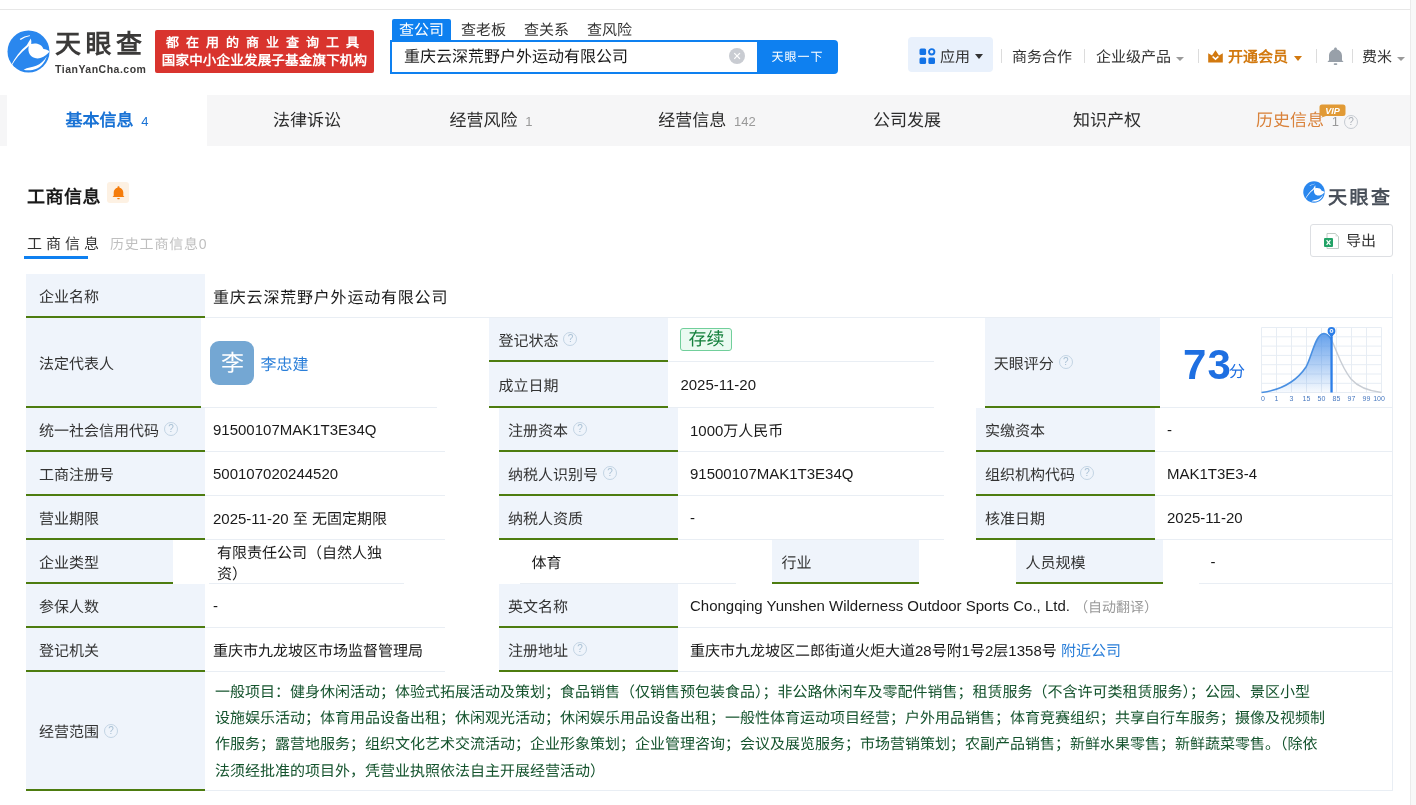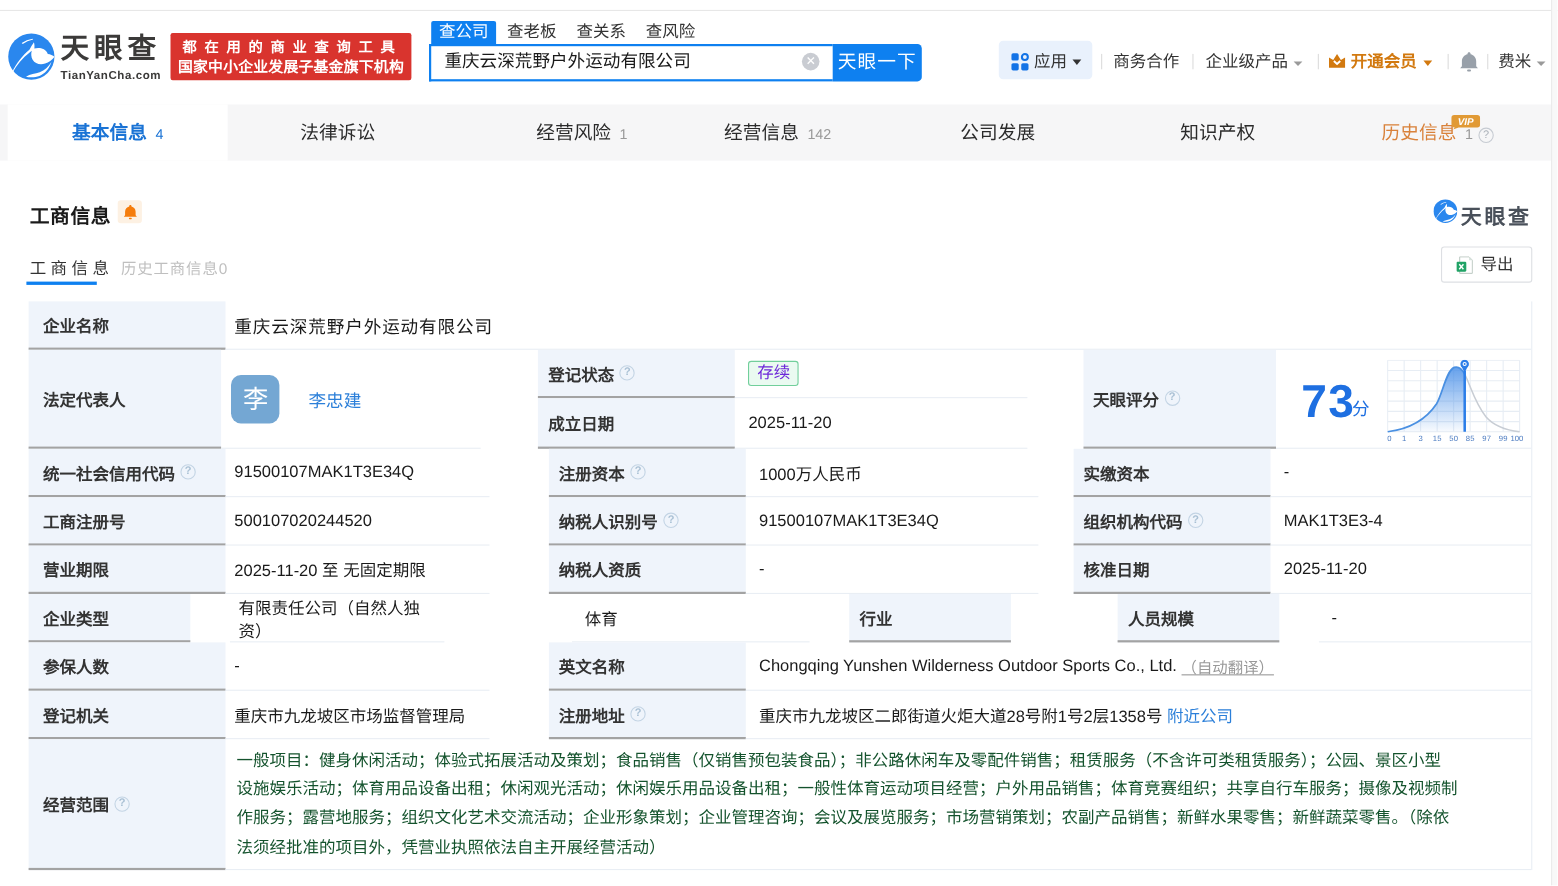--- a/index.html
+++ b/index.html
@@ -19,21 +19,21 @@
 #redbox{left:155px;top:30px;width:219px;height:43px;background:#d9342e;border-radius:2px;color:#fff;text-align:center;}
 #redbox .r1{font-size:13px;letter-spacing:7px;line-height:19px;margin-top:3px;white-space:nowrap;font-weight:bold;margin-left:3px;}
 #redbox .r2{font-size:13.5px;letter-spacing:0.2px;line-height:17px;margin-top:0;white-space:nowrap;font-weight:bold;}
 
 
 #stabs{left:392px;top:19px;height:21px;}
 .stab{display:inline-block;vertical-align:top;height:21px;line-height:21px;font-size:15px;color:#333;padding:0;margin-right:18px;}
 .stab.on{background:#0e80f0;color:#fff;border-radius:2px 2px 0 0;padding:0 7px;margin-right:10px;}
 #sinput{left:390px;top:40px;width:367px;height:34px;background:#fff;border:2px solid #0e80f0;border-right:none;line-height:30px;font-size:16px;color:#1a1a1a;padding-left:12px;}
 #sclear{left:729px;top:48px;width:16px;height:16px;border-radius:50%;background:#c9ccd2;color:#fff;font-size:11px;line-height:16px;text-align:center;}
-#sbtn{left:757px;top:40px;width:81px;height:34px;background:#0e80f0;border-radius:0 4px 4px 0;color:#fff;font-size:17px;line-height:34px;text-align:center;letter-spacing:1px;}
+#sbtn{left:757px;top:40px;width:81px;height:34px;background:#0e80f0;border-radius:0 4px 4px 0;color:#fff;font-size:12px;line-height:34px;text-align:center;letter-spacing:1px;}
 
 
 #appbox{left:908px;top:37px;width:85px;height:35px;background:#e9f1fc;border-radius:4px;}
 #appbox svg{position:absolute;left:11px;top:11px;}
 #appbox .t{position:absolute;left:32px;top:0;line-height:39px;font-size:15px;color:#333;}
 .caret{display:inline-block;width:0;height:0;border-left:4.5px solid transparent;border-right:4.5px solid transparent;border-top:5.5px solid #333;vertical-align:1px;}
 #appbox .caret{position:absolute;left:67px;top:17px;}
 .hsep{width:1px;height:14px;background:#dcdcdc;top:49px;}
 .hitem{top:39px;height:35px;line-height:35px;font-size:15px;color:#333;white-space:nowrap;}
 .hitem .caret.sm{border-left-width:4px;border-right-width:4px;border-top-width:4.5px;border-top-color:#9a9a9a;margin-left:5px;}
@@ -59,48 +59,48 @@
 #subline{left:24px;top:256px;width:64px;height:3px;background:#0e80f0;}
 #expbtn{left:1310px;top:224px;width:83px;height:33px;border:1px solid #dddfe3;border-radius:3px;}
 #expbtn svg{position:absolute;left:13px;top:8px;}
 #expbtn .t{position:absolute;left:35px;top:0;line-height:31px;font-size:15px;color:#333;}
 
 
 #tbl{left:26px;top:274px;width:1367px;}
 #tblright{position:absolute;right:0;top:0;width:1px;height:517px;background:#e9eef4;}
 .row{display:flex;width:1366px;}
 .cell{height:100%;overflow:hidden;}
-.lb{background:#eff4fb;border-bottom:2px solid #a3a3a3;font-size:15px;color:#333;display:flex;align-items:center;font-weight:bold;}
+.lb{background:#eff4fb;border-bottom:2px solid #4d7c0f;font-size:15px;color:#333;display:flex;align-items:center;}
 .vl{border-bottom:1px solid #e9eef4;font-size:15px;color:#1a1a1a;display:flex;align-items:center;}
 .w1{width:179px;padding-left:13px;}
 .v1{width:240px;padding-left:8px;}
 .sp1{width:54px;}
 .v2{width:266px;padding-left:12px;}
 .sp2{width:32px;}
 .v3{width:237px;padding-left:12px;}
 .v23{width:714px;padding-left:12px;}
 .sp{border:none !important;}
 .w3{width:179px;padding-left:9px;}
 .w5{width:179px;padding-left:9px;}
 .qm{display:inline-block;width:14px;height:14px;border:1px solid #c3d4e4;border-radius:50%;color:#a9c0d4;font-size:10px;line-height:12px;text-align:center;margin-left:5px;flex:none;}
 a.lk{color:#2b7fd9;text-decoration:none;}
-.gray{color:#999;text-decoration:underline;}
+.gray{color:#999;}
 
 
 #avatar{width:44px;height:44px;border-radius:9px;background:#74a7d3;color:#fff;font-size:23px;text-align:center;line-height:44px;margin-left:1px;flex:none;}
 #row2mid{width:506px;display:flex;flex-direction:column;}
 #row2mid .srow{display:flex;width:477px;}
 #scorelabel{width:179px;}
 #scorecell{width:237px;position:relative;}
 #score73{position:absolute;left:23px;top:23px;font-size:42px;font-weight:bold;color:#1e6fe1;letter-spacing:1px;}
 #scorefen{position:absolute;left:69px;top:40px;font-size:16px;color:#1e6fe1;}
 #scorechart{position:absolute;left:101px;top:9px;}
 
 
-.tag-green{display:inline-block;height:23px;line-height:21px;padding:0 7px;border:1px solid #71cf9b;background:#eafaf1;border-radius:3px;color:#6d28d9;font-size:15px;}
+.tag-green{display:inline-block;height:23px;line-height:21px;padding:0 7px;border:1px solid #71cf9b;background:#eafaf1;border-radius:3px;color:#15803d;font-size:18px;}
 
 
 #bizrow .vl{align-items:flex-start;line-height:26.2px;padding-top:7px;font-size:15px;color:#14532d;overflow:hidden;}
 #bizrow .vl div{white-space:nowrap;}
 
 
 #sbar{left:1410px;top:0;width:6px;height:805px;background:#f8f8f8;border-left:1px solid #ebebeb;}
 </style>
 </head>
 <body>
@@ -158,21 +158,21 @@
       <path d="M8.5,0.5 C9.3,0.5 9.9,1.1 9.9,1.9 L9.9,2.4 C12.8,3 15,5.6 15,8.7 L15,13.2 L16.6,15 L0.4,15 L2,13.2 L2,8.7 C2,5.6 4.2,3 7.1,2.4 L7.1,1.9 C7.1,1.1 7.7,0.5 8.5,0.5 Z" fill="#98a0a9"></path>
       <rect x="6.7" y="16.2" width="3.6" height="1.8" rx="0.9" fill="#98a0a9"></rect>
     </svg>
   </div>
   <div class="hsep abs" style="left:1352px;"></div>
   <div class="hitem abs" style="left:1362px;">费米<span class="caret sm"></span></div>
 
   <div id="navbar" class="abs">
     <div class="ntab on" style="left:7px;width:200px;">基本信息 <small>4</small></div>
     <div class="ntab" style="left:207px;width:200px;">法律诉讼</div>
-    <div class="ntab" style="left:429px;width:200px;">经营风险 <small>1</small></div>
+    <div class="ntab" style="left:391px;width:200px;">经营风险 <small>1</small></div>
     <div class="ntab" style="left:607px;width:200px;">经营信息 <small>142</small></div>
     <div class="ntab" style="left:807px;width:200px;">公司发展</div>
     <div class="ntab" style="left:1007px;width:200px;">知识产权</div>
     <div class="ntab vip" style="left:1207px;width:200px;">历史信息 <small>1</small><span class="qm" style="border-color:#c6cbd2;color:#aab0b8;vertical-align:1px;">?</span></div>
   </div>
   <div class="abs" id="vipbadge" style="left:1319px;top:104px;">
     <svg width="27" height="14" viewBox="0 0 27 14">
       <path d="M3,0.5 L24,0.5 Q26.5,0.5 26.5,3 L26.5,9.5 Q26.5,12 24,12 L7,12 L2,13.8 L3.5,12 Q0.5,12 0.5,9 L0.5,3 Q0.5,0.5 3,0.5 Z" fill="#e19a35"></path>
       <text x="13.5" y="9.5" font-size="9" font-weight="bold" font-style="italic" fill="#fff" text-anchor="middle" font-family="Liberation Sans,sans-serif">VIP</text>
     </svg>
@@ -210,21 +210,21 @@
   <div id="tbl" class="abs">
       <div id="tblright"></div>
     <div class="row" style="height:44px;">
       <div class="cell lb w1">企业名称</div>
       <div class="cell vl" style="width:1187px;padding-left:8px;font-size:16px;letter-spacing:0.8px;">重庆云深荒野户外运动有限公司</div>
     </div>
     <div class="row" style="height:90px;">
       <div class="cell lb w1">法定代表人</div>
       <div class="cell vl v1">
           <div id="avatar">李</div>
-          <a class="lk" style="margin-left:26px;font-size:16px;">李忠建</a>
+          <a class="lk" style="margin-left:6px;font-size:16px;">李忠建</a>
         </div>
         <div class="cell sp1 sp"></div>
       <div id="row2mid">
         <div class="srow" style="height:44px;">
           <div class="cell lb w3" style="height:44px;">登记状态<span class="qm">?</span></div>
           <div class="cell vl v2" style="height:44px;">
               <span class="tag-green">存续</span>
             </div>
             <div class="cell sp2 sp"></div>
         </div>

